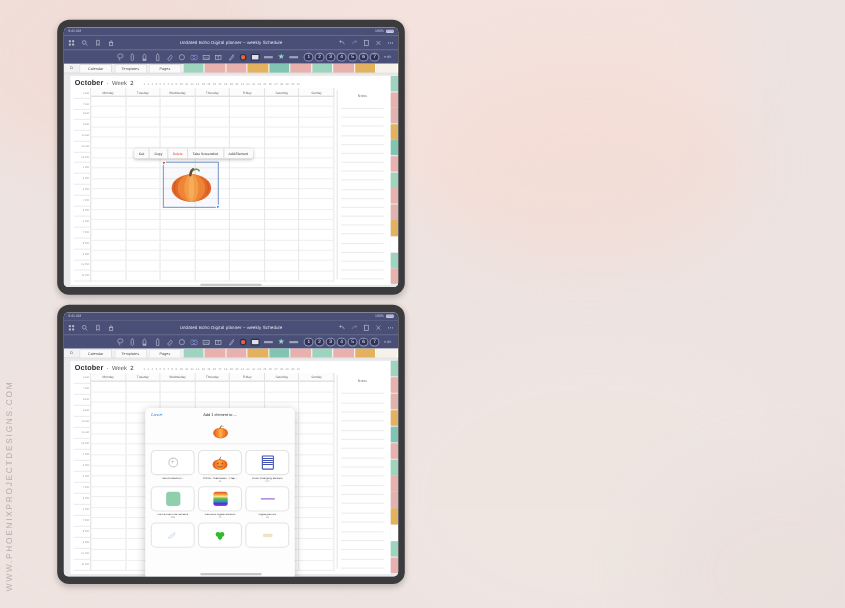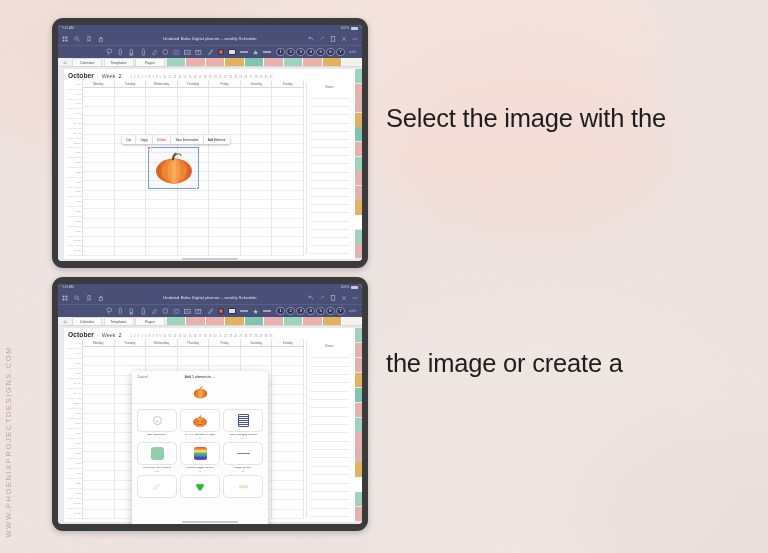--- a/index.html
+++ b/index.html
@@ -1375,18 +1375,16 @@
 
         </div>
       </div>
     </div>
 
     <div class="home-bar"></div>
   </div>
 </div>
 
 <div class="instruction instr-1">
-  <div>Select the image with the</div>
 </div>
 
 <div class="instruction instr-2">
-  <div>the image or create a</div>
 </div>
 
 </body></html>

